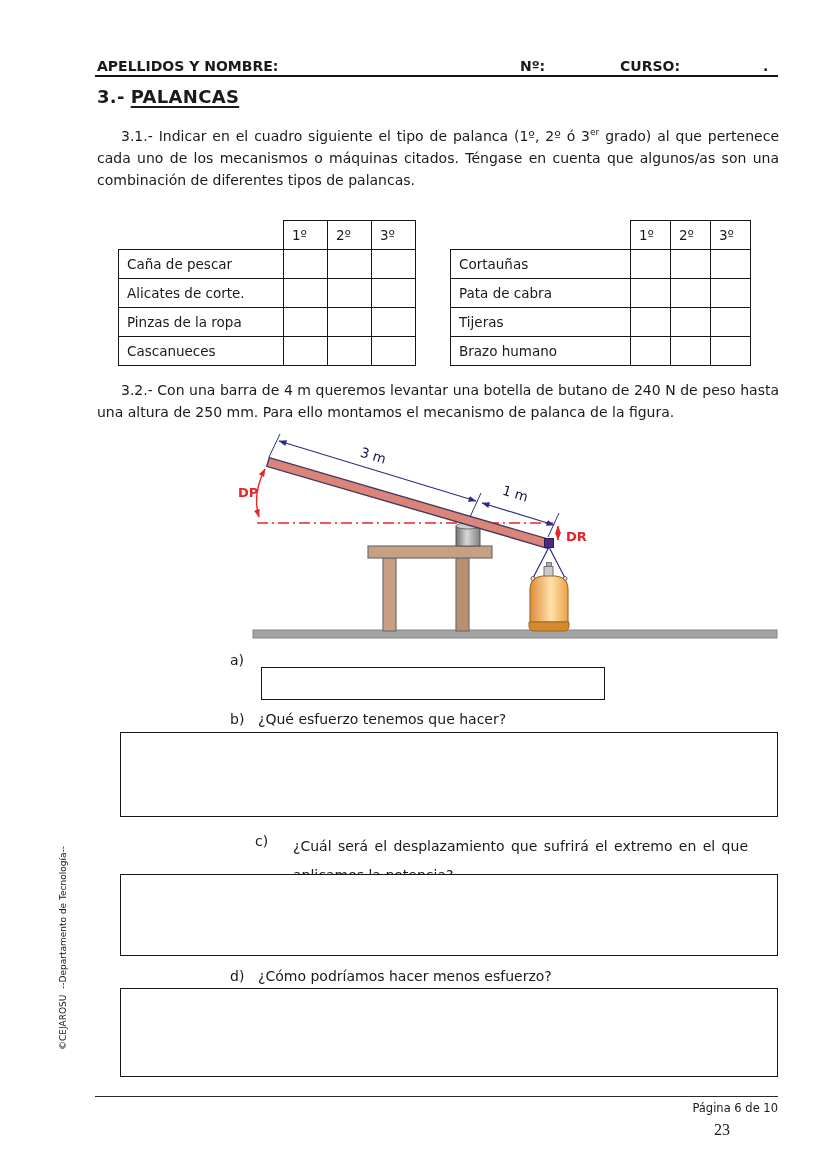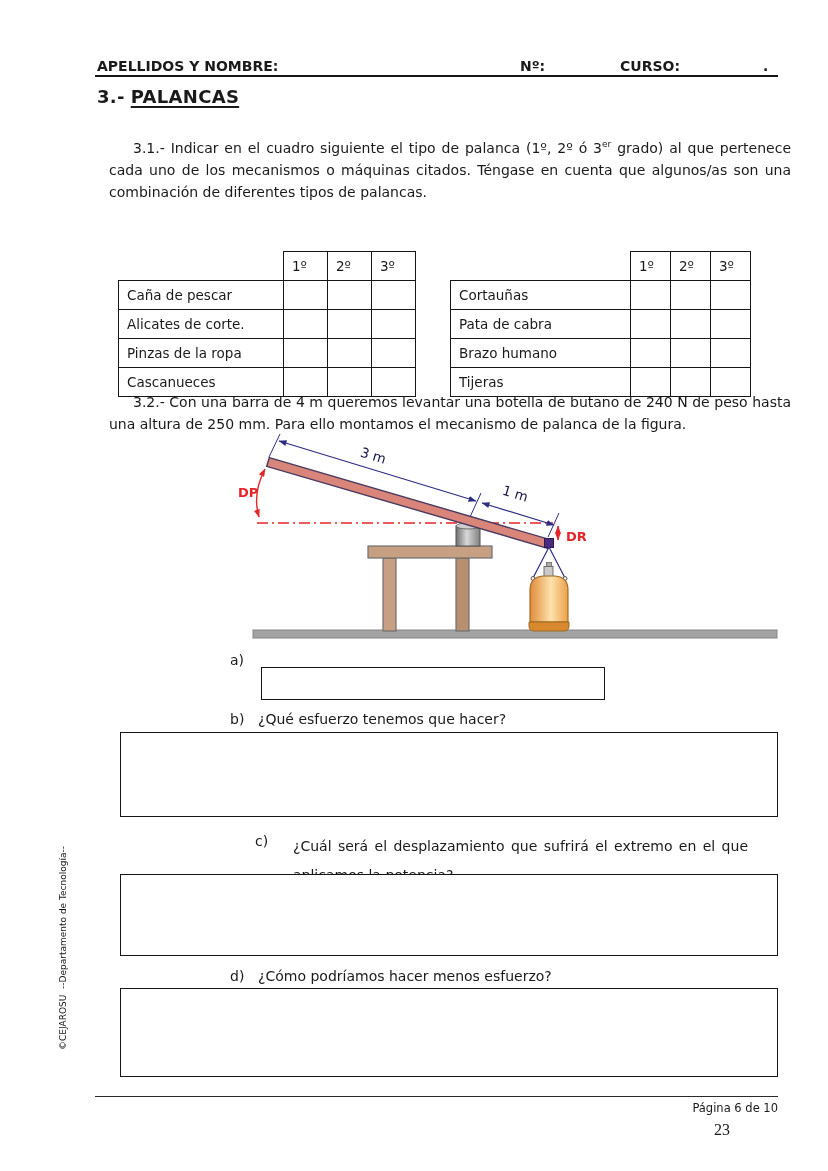--- a/index.html
+++ b/index.html
@@ -10,24 +10,24 @@
   }
   
   .hdr { position:absolute; left:95px; top:50px; width:683px; height:25px;
          border-bottom:2px solid #161616; font-weight:bold; font-size:14px;text-align:center; }
   .hdr span { position:absolute; bottom:1px; white-space:nowrap; }
   
   .title { position:absolute; left:97px; top:86px; font-size:18px; font-weight:bold; letter-spacing:.3px; }
   .title .uline { text-decoration:underline; text-decoration-thickness:2px; text-underline-offset:3px; margin-left:6px; }
   
   .para { position:absolute; left:97px; width:682px; font-size:14px; line-height:22px;
-          text-align:justify; text-indent:24px; margin:12px; }
+          text-align:justify; text-indent:24px; margin:0; }
   .para sup { font-size:9px; }
   
-  .ltable { position:absolute; border-collapse:collapse; font-size:13.5px;margin-top:31px; }
+  .ltable { position:absolute; border-collapse:collapse; font-size:13.5px; }
   .ltable th, .ltable td { border:1.6px solid #161616; padding:0 0 0 8px; text-align:left;
                            font-weight:normal; height:29px; box-sizing:border-box; }
   .ltable tr.hrow th { height:28px; }
   .ltable .corner { border:none; }
   .ltable .mark { padding:0; }
   
   .fig { position:absolute; left:233px; top:433px; }
   
   .q { position:absolute; display:flex; font-size:14px; line-height:19px; }
   .q .qlab { flex:0 0 auto; }
@@ -111,27 +111,27 @@
           <td class="mark"></td>
           <td class="mark"></td>
     </tr>
     <tr>
       <td>Pata de cabra</td>
       <td class="mark"></td>
           <td class="mark"></td>
           <td class="mark"></td>
     </tr>
     <tr>
+      <td>Tijeras</td>
+      <td class="mark"></td>
+          <td class="mark"></td>
+          <td class="mark"></td>
+    </tr>
+    <tr>
       <td>Brazo humano</td>
-      <td class="mark"></td>
-          <td class="mark"></td>
-          <td class="mark"></td>
-    </tr>
-    <tr>
-      <td>Tijeras</td>
       <td class="mark"></td>
           <td class="mark"></td>
           <td class="mark"></td>
     </tr>
   </tbody>
     </table>
 
   <p class="para" style="top:379px">3.2.- Con una barra de 4 m queremos levantar una botella de butano de 240 N de peso hasta una altura de 250 mm. Para ello montamos el mecanismo de palanca de la figura.</p>
 
   <svg class="fig" width="552" height="212" viewBox="233 433 552 212">

